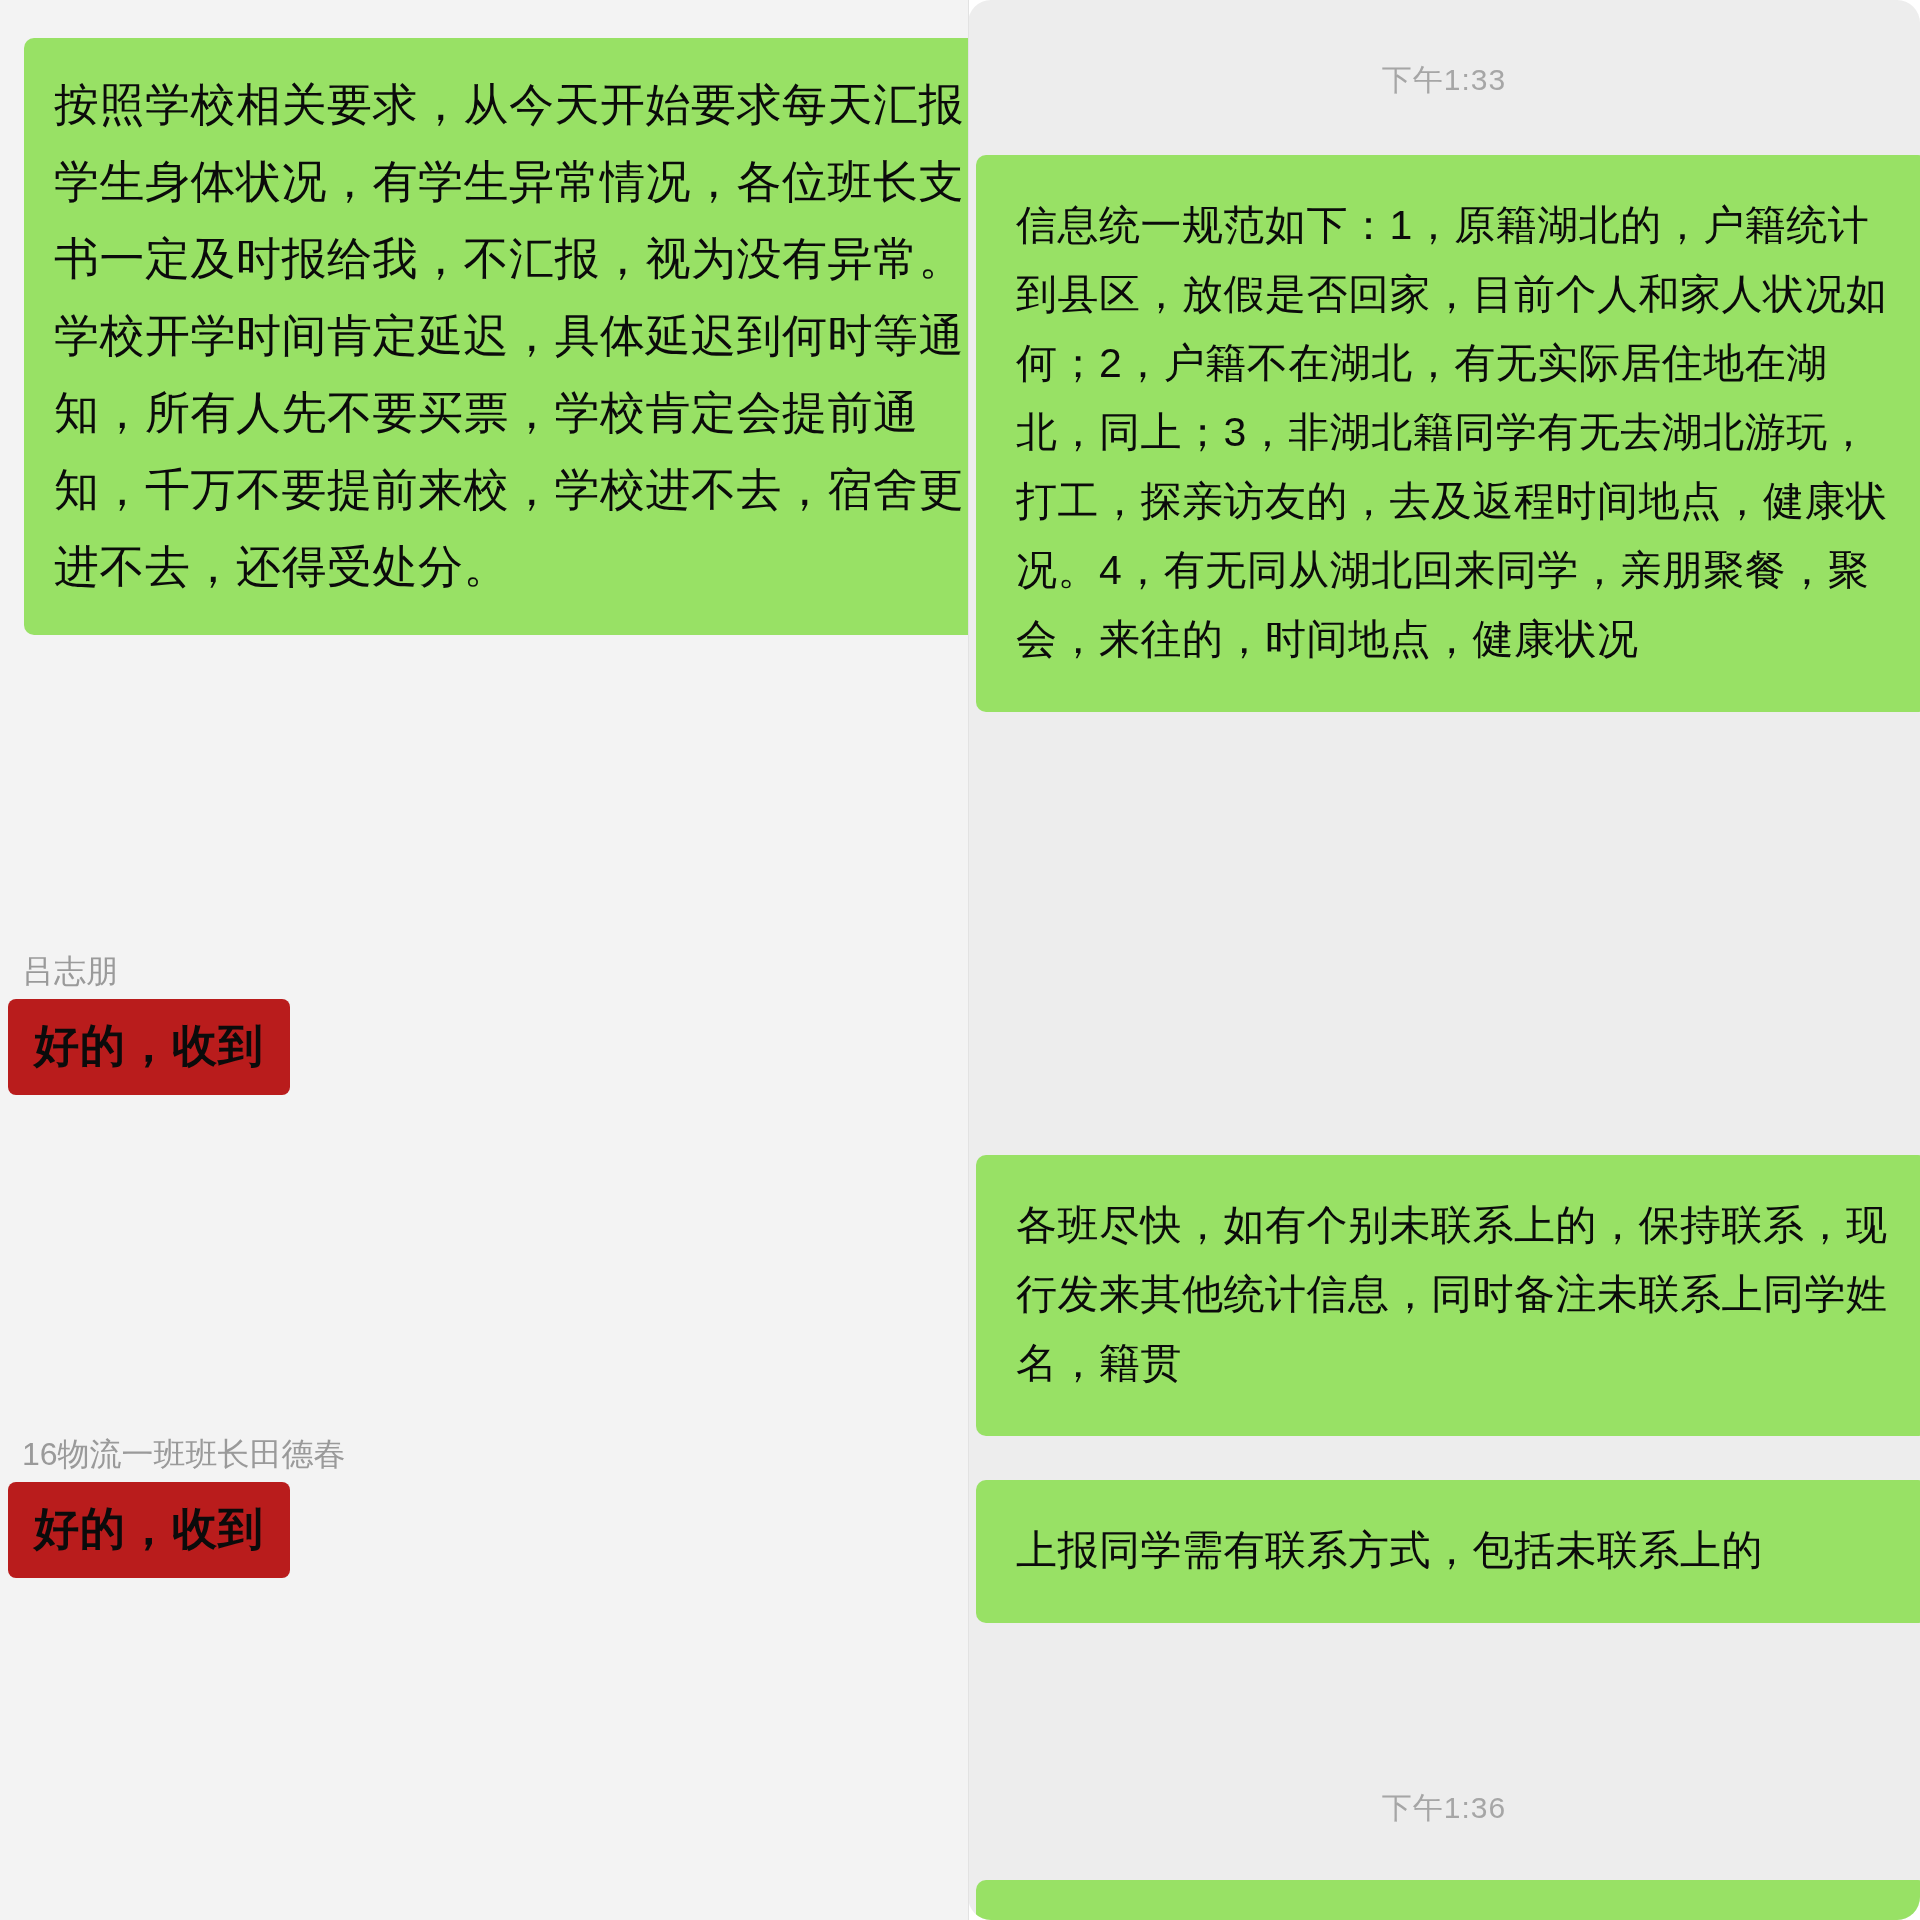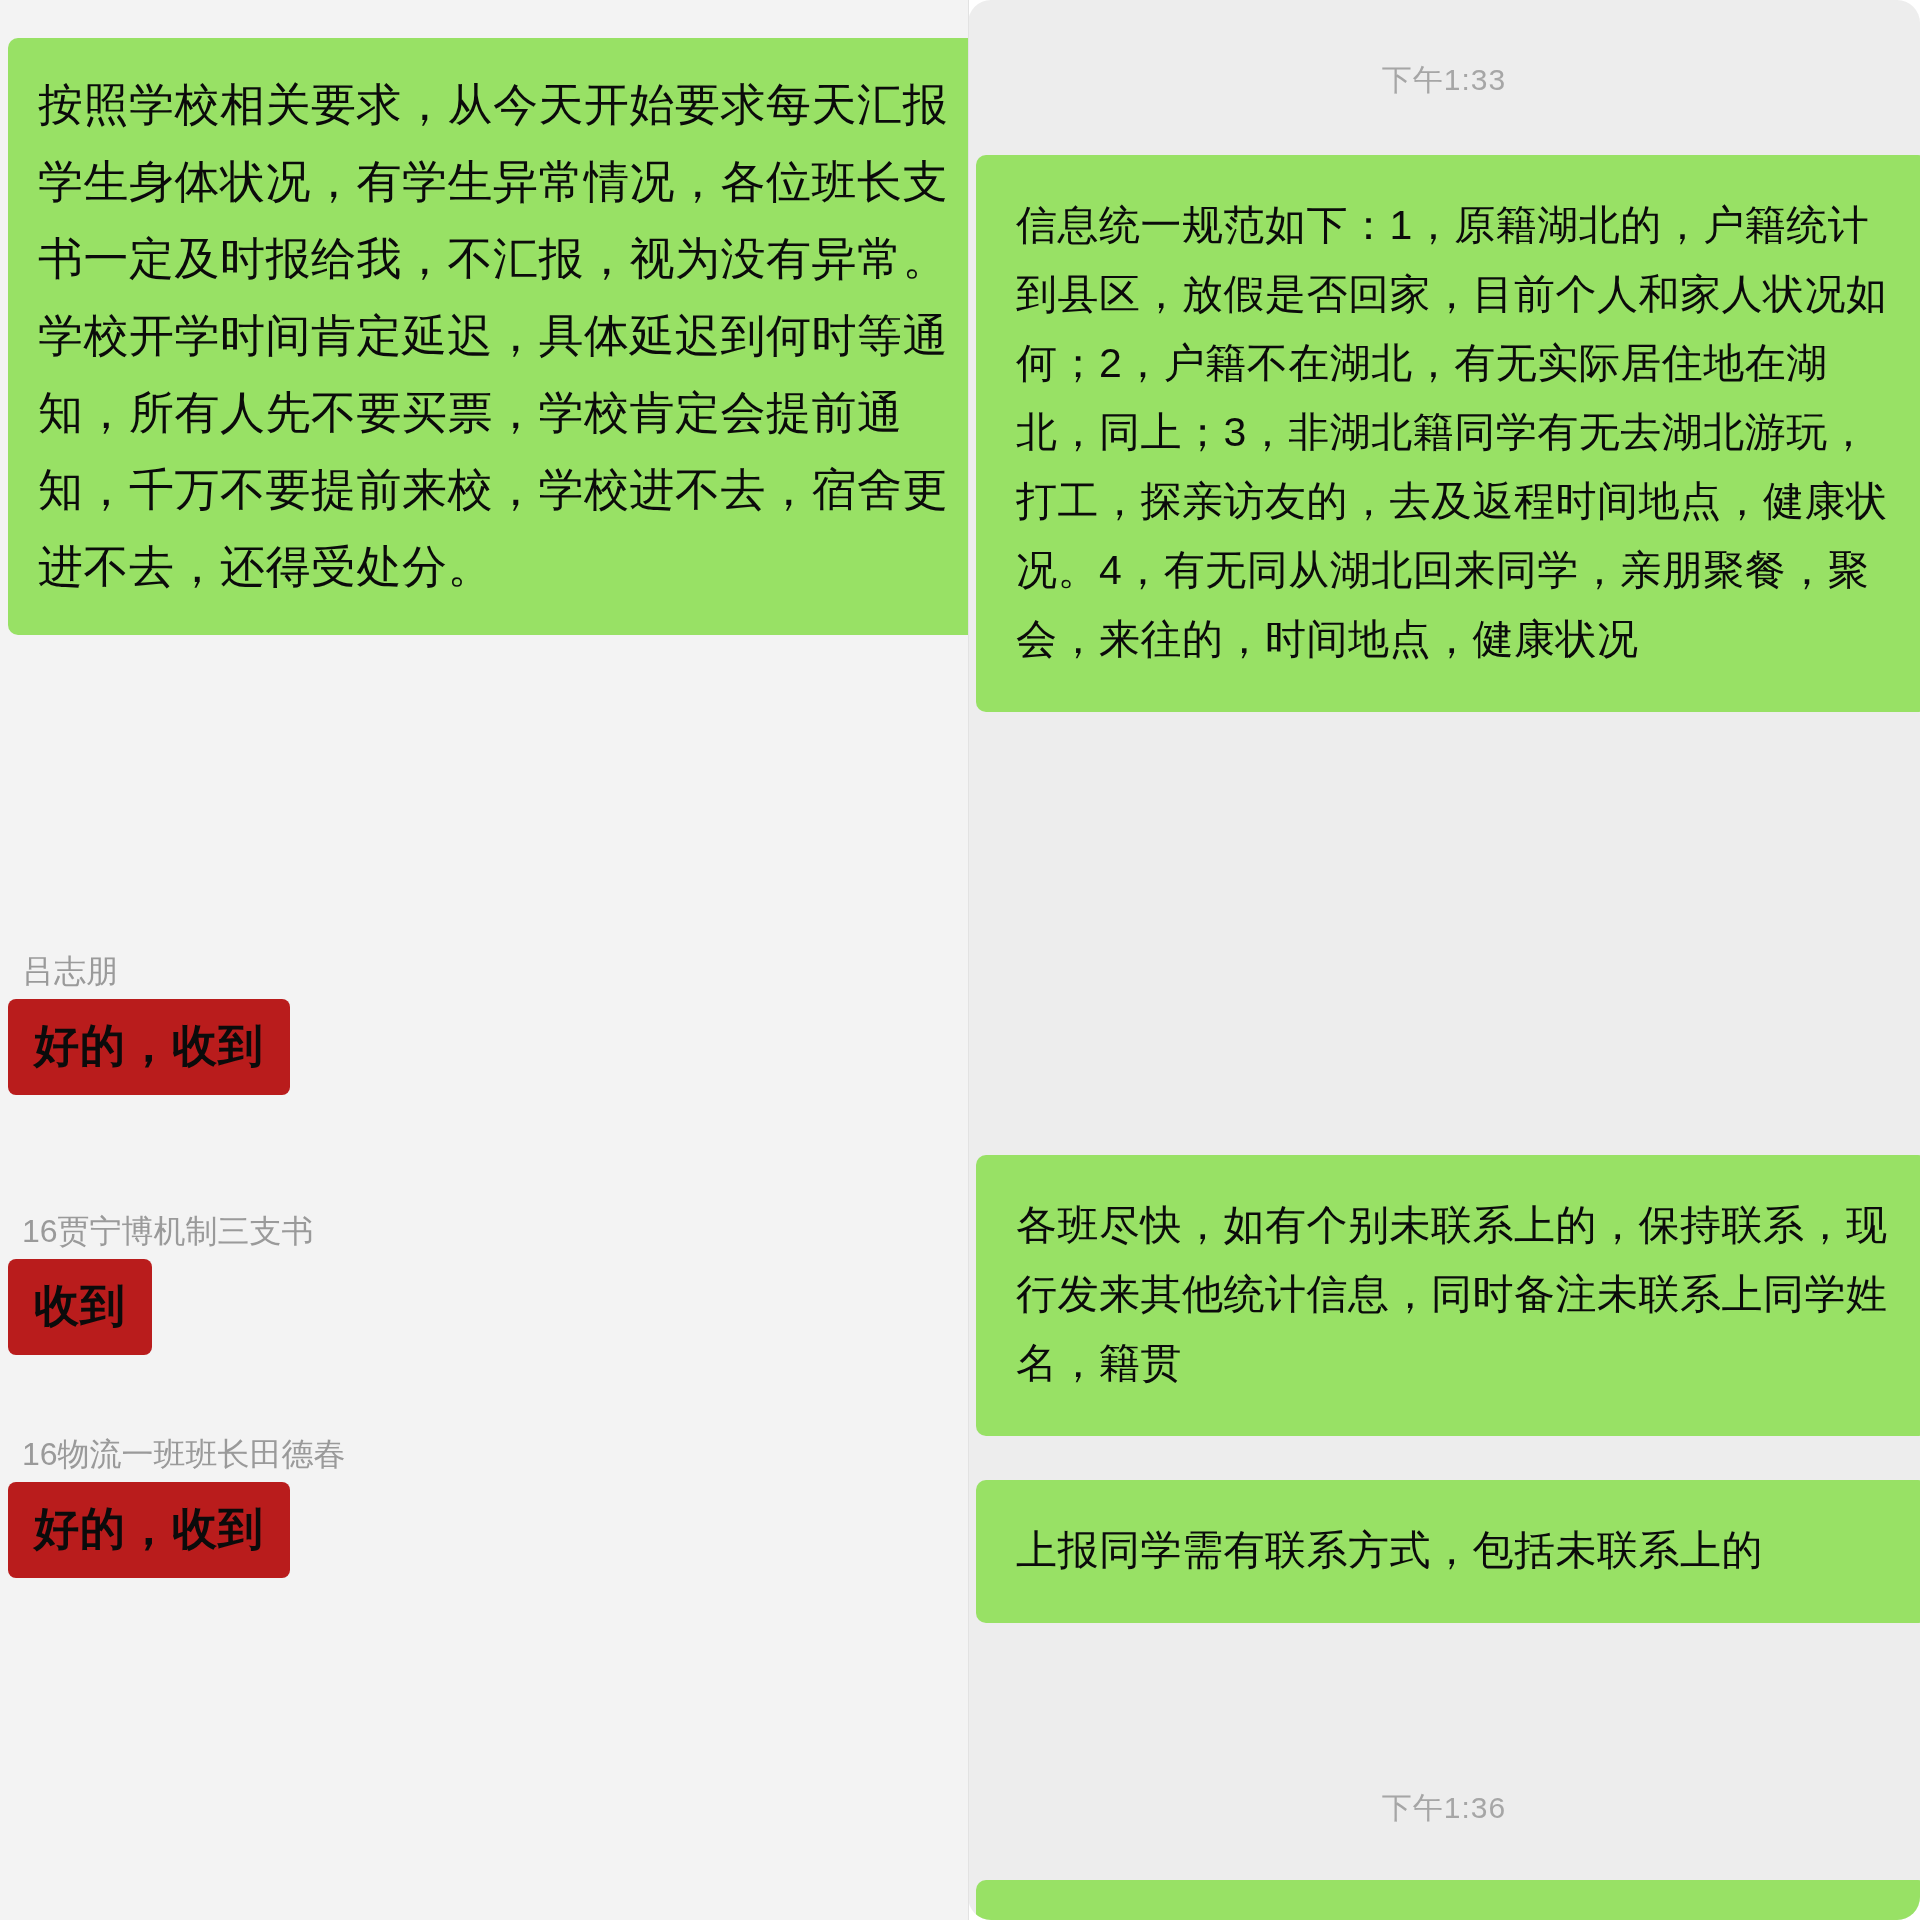--- a/index.html
+++ b/index.html
@@ -33,21 +33,21 @@
   .pane-left .inner {
     position: absolute;
     top: 0;
     left: 0;
     width: 968px;
     height: 1920px;
   }
 
   .bubble-out-left {
     position: absolute;
-    left: 8px;
+    left: 24px;
     top: 38px;
     width: 1000px;           
     background: #98e165;
     border-radius: 10px;
     padding: 28px 30px 30px 30px;
     box-sizing: border-box;
   }
   .bubble-out-left p {
     margin: 0;
     color: #0b0b0b;
@@ -152,28 +152,20 @@
 
       <div class="msg-in-row" style="top: 955px;">
         <div class="sender-name">吕志朋</div>
         <div style="margin-left:8px;">
           <div class="bubble-in">
             <span>好的，收到</span>
           </div>
         </div>
       </div>
 
-      <div class="msg-in-row" style="top: 1215px;">
-        <div class="sender-name">16贾宁博机制三支书</div>
-        <div style="margin-left:8px;">
-          <div class="bubble-in">
-            <span>收到</span>
-          </div>
-        </div>
-      </div>
 
       <div class="msg-in-row" style="top: 1438px;">
         <div class="sender-name">16物流一班班长田德春</div>
         <div style="margin-left:8px;">
           <div class="bubble-in">
             <span>好的，收到</span>
           </div>
         </div>
       </div>
 

